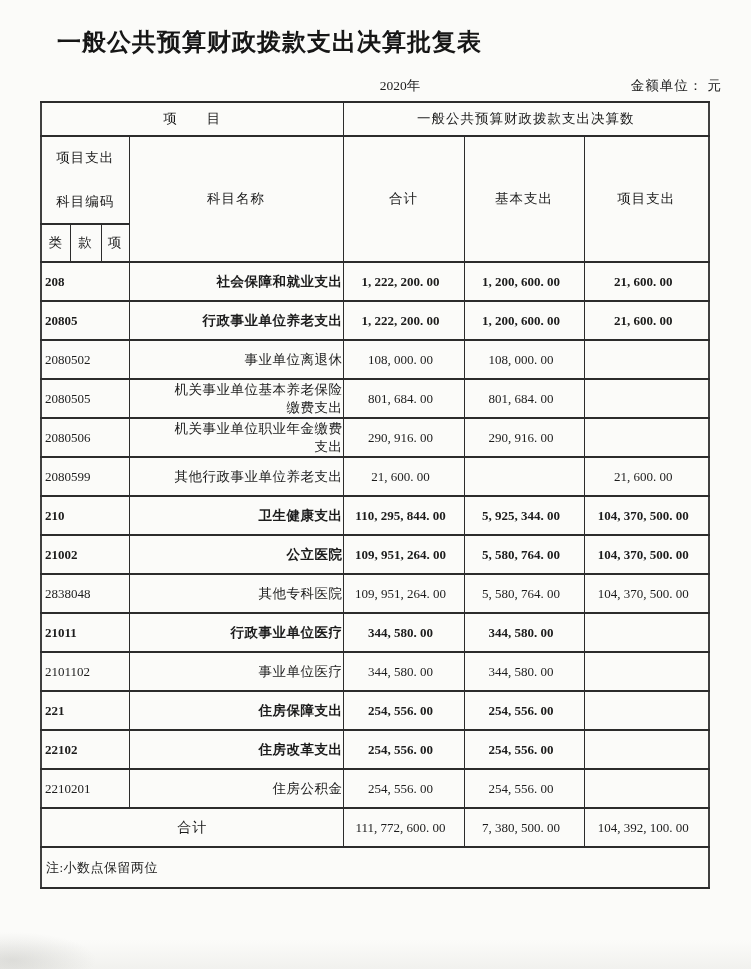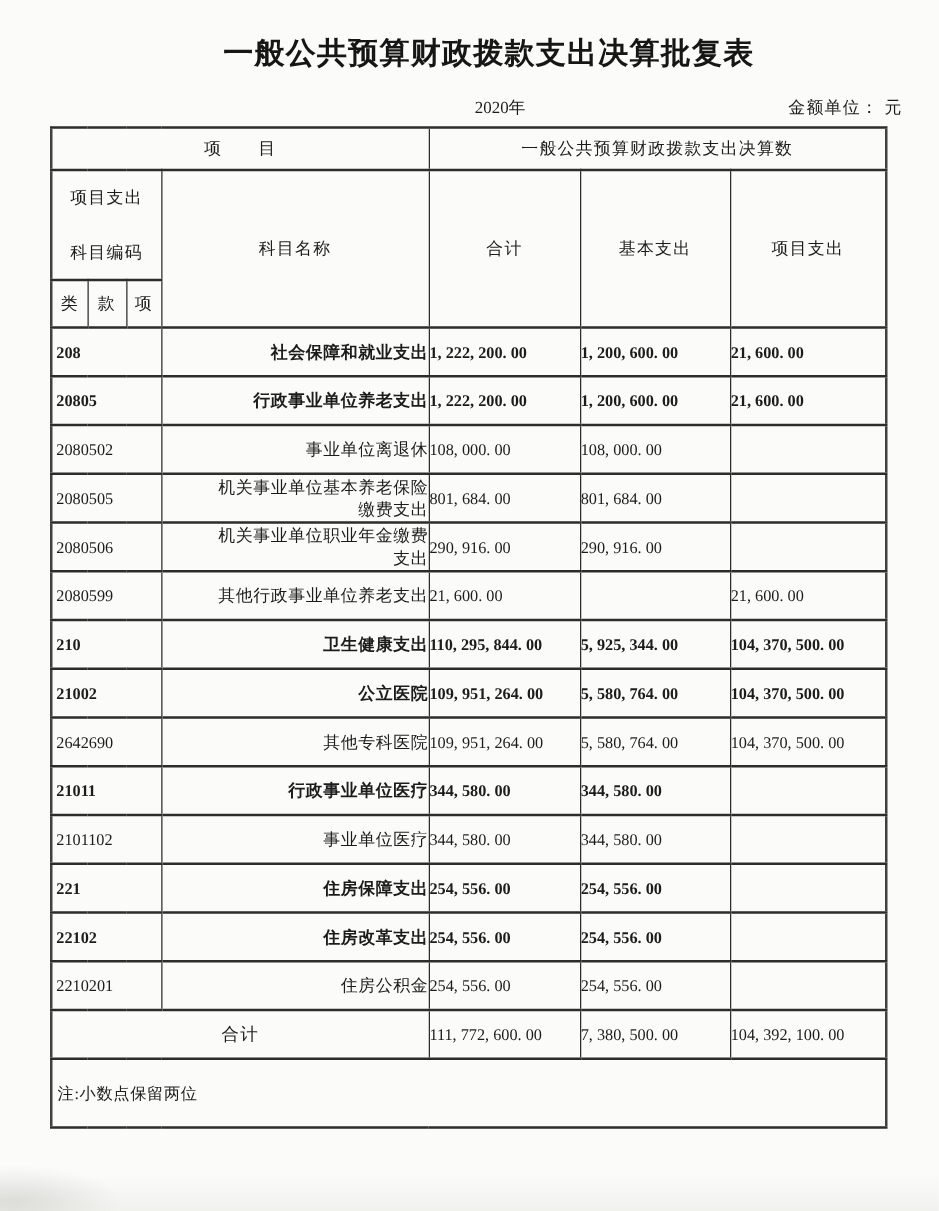--- a/index.html
+++ b/index.html
@@ -8,21 +8,21 @@
     background:
       radial-gradient(ellipse 120px 40px at 12px 960px, rgba(150,150,145,.25), rgba(150,150,145,0) 70%),
       linear-gradient(180deg, #fbfbf9 0%, #fbfbf9 97%, #f1f1ee 100%);
     font-family: "Liberation Serif", "DejaVu Serif", serif;
     color: #1c1c1c;
     position: relative;
     overflow: hidden;
   }
   .page-title {
     position: absolute; top: 26px; left: 57px; width: 668px;
-    margin: 0; text-align: center;
+    margin: 0; 
     font-family: "Liberation Sans", "DejaVu Sans", sans-serif;
     font-size: 24px; font-weight: bold; letter-spacing: 1px; color: #161616;
   }
   .meta-row {
     position: absolute; top: 77px; left: 60px; width: 664px; height: 20px;
     font-size: 13.5px;
   }
   .meta-left { position: absolute; left: 0; top: 0; letter-spacing: .5px; }
   .meta-year { position: absolute; left: 50%; transform: translateX(-30%); top: 0; font-family: Liberation Serif, serif; }
   .meta-unit { position: absolute; right: 2px; top: 0; letter-spacing: 1px; }
@@ -44,25 +44,25 @@
   }
   .hdr { text-align: center; font-size: 13.5px; letter-spacing: 1px; }
   .row-project-hdr { height: 34px; }
   .row-code-hdr  { height: 88px; }
   .row-sub-hdr   { height: 38px; }
   .code-hdr-l1 { margin-bottom: 26px; }
   tr.data-row { height: 39px; }
   td.cell-code { text-align: left; padding-left: 3px; font-size: 13px; }
   td.cell-name { text-align: right; padding-left: 5px; font-size: 13.5px; letter-spacing: .5px; }
   td.cell-name.indent { padding-left: 40px; }
-  td.cell-num { text-align: left; padding-right: 6px; font-size: 13px; }
+  td.cell-num { text-align: center; padding-right: 6px; font-size: 13px; }
   tr.em td { font-weight: bold; }
   tr.total-row { height: 39px; }
   tr.total-row td.total-label { text-align: center; font-size: 14px; letter-spacing: 1px; }
-  tr.note-row { height: 55px; padding-left: 36px; }
+  tr.note-row { height: 41px; padding-left: 36px; }
   tr.note-row td { text-align: left; padding-left: 4px; font-size: 13px; letter-spacing: .5px; }
 </style>
 </head>
 <body>
 
 <h1 class="page-title">一般公共预算财政拨款支出决算批复表</h1>
 
 <div class="meta-row">
   <span class="meta-year">2020年</span>
   <span class="meta-unit">金额单位： 元</span>
@@ -150,21 +150,21 @@
         <td class="cell-num">104, 370, 500. 00</td>
       </tr>
       <tr class="data-row em">
         <td class="cell-code" colspan="3">21002</td>
         <td class="cell-name">公立医院</td>
         <td class="cell-num">109, 951, 264. 00</td>
         <td class="cell-num">5, 580, 764. 00</td>
         <td class="cell-num">104, 370, 500. 00</td>
       </tr>
       <tr class="data-row">
-        <td class="cell-code" colspan="3">2642690</td>
+        <td class="cell-code" colspan="3">2838048</td>
         <td class="cell-name indent">其他专科医院</td>
         <td class="cell-num">109, 951, 264. 00</td>
         <td class="cell-num">5, 580, 764. 00</td>
         <td class="cell-num">104, 370, 500. 00</td>
       </tr>
       <tr class="data-row em">
         <td class="cell-code" colspan="3">21011</td>
         <td class="cell-name">行政事业单位医疗</td>
         <td class="cell-num">344, 580. 00</td>
         <td class="cell-num">344, 580. 00</td>

